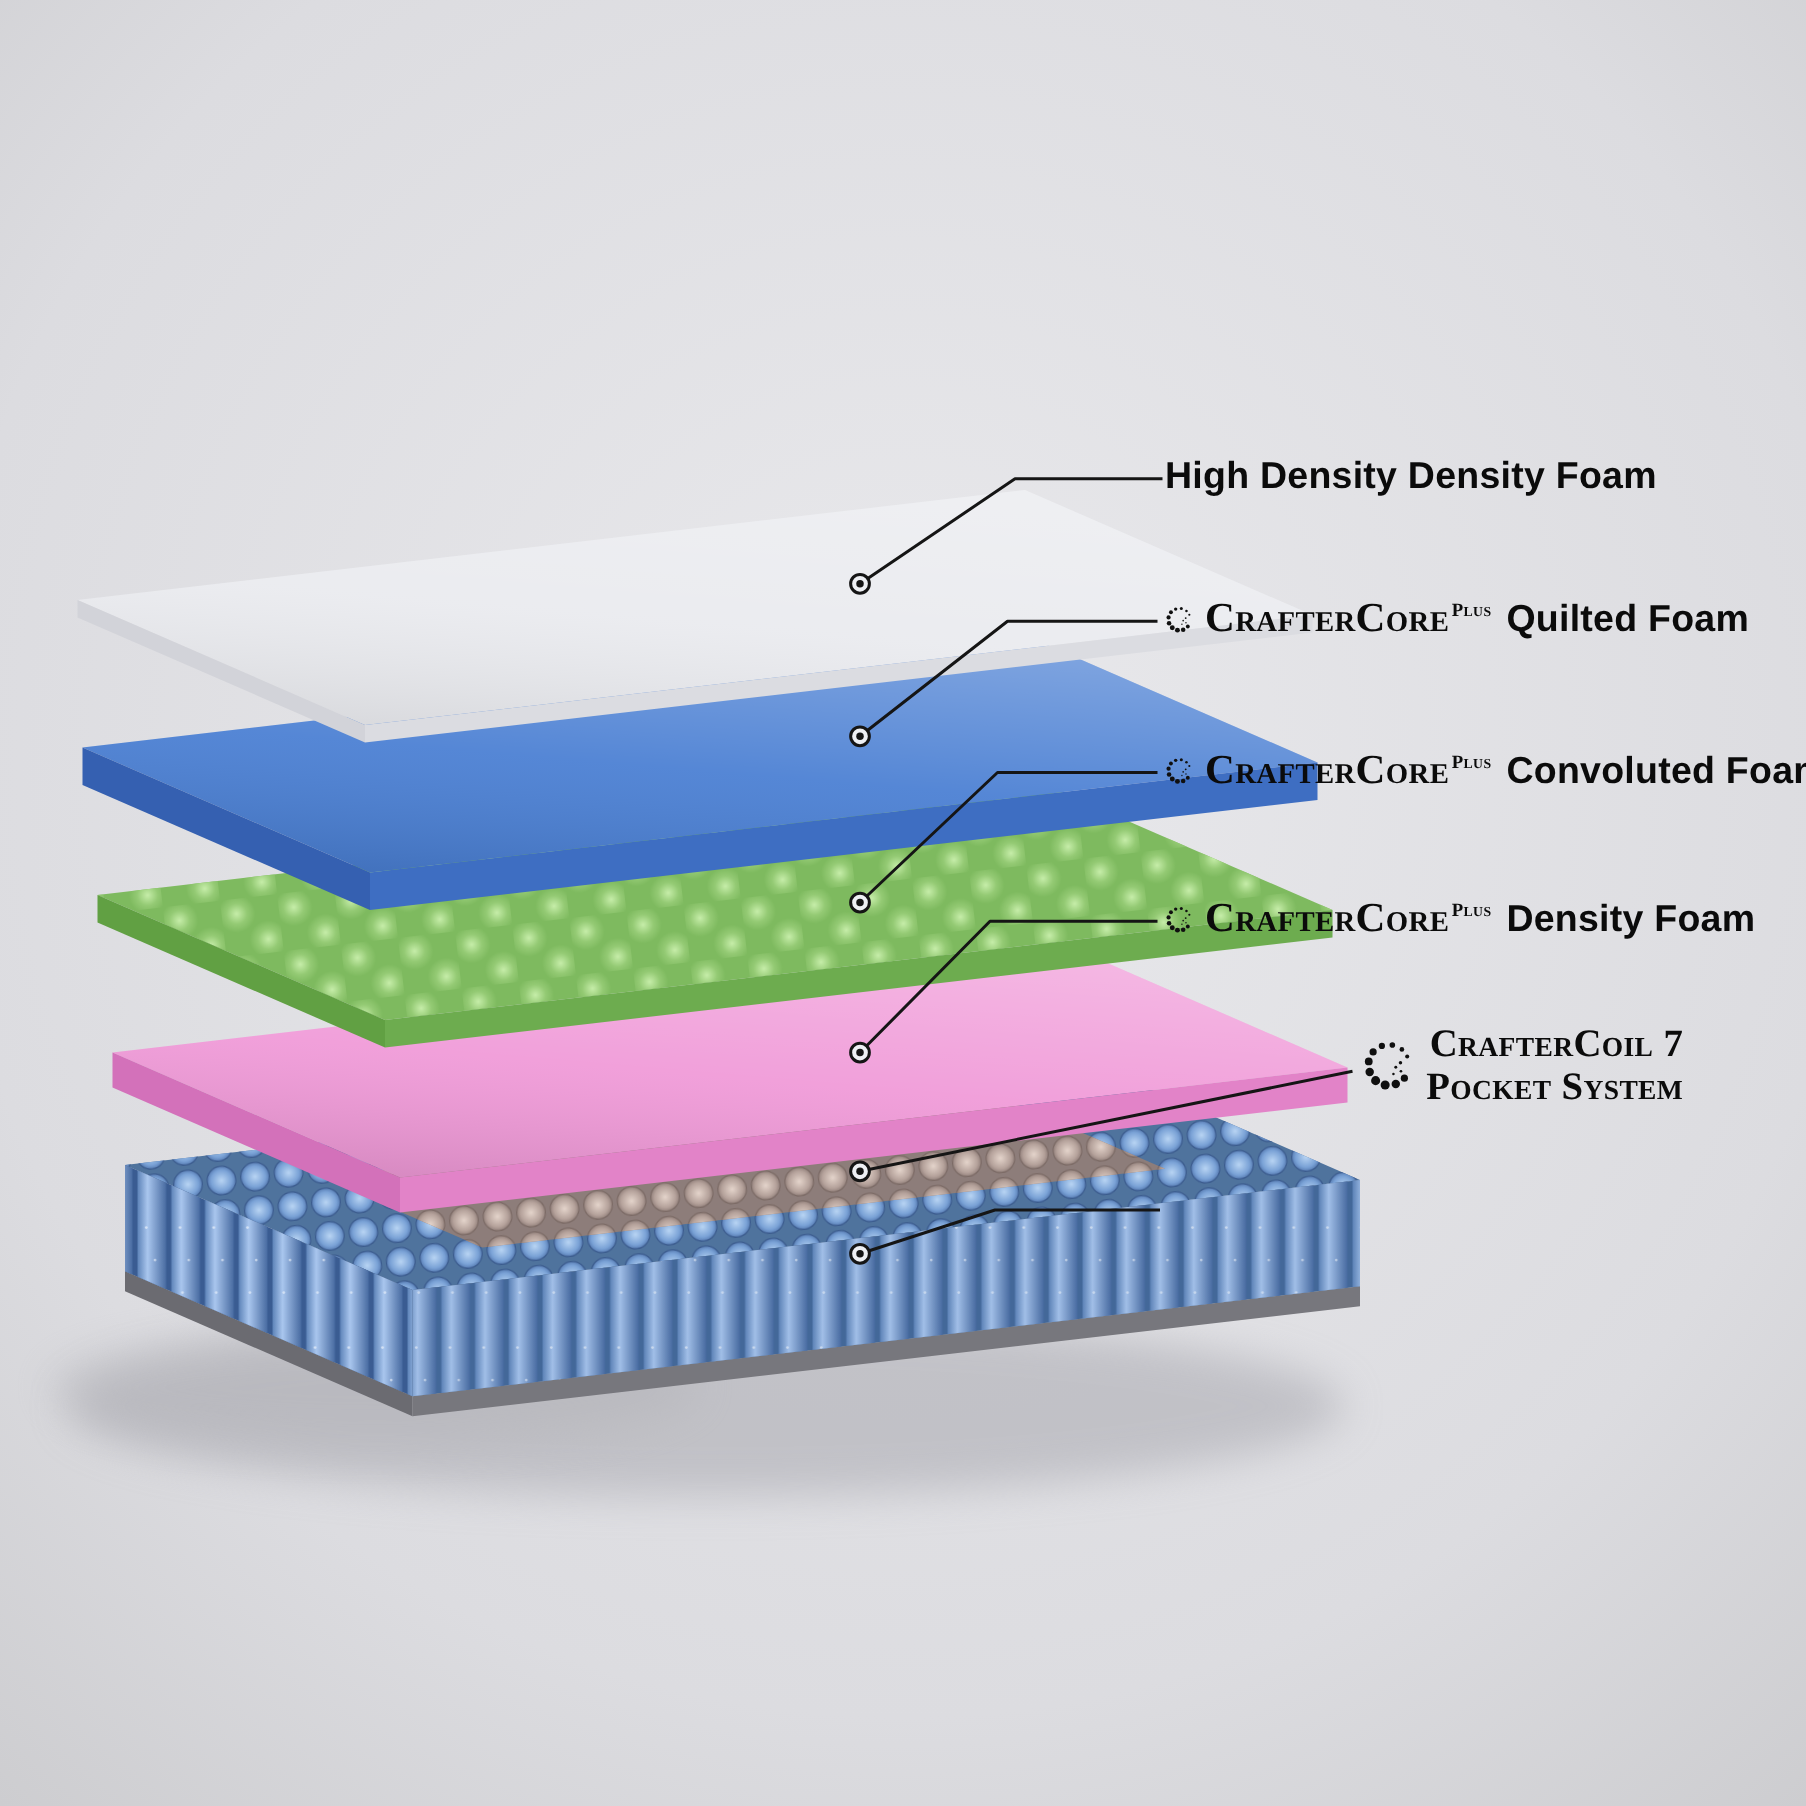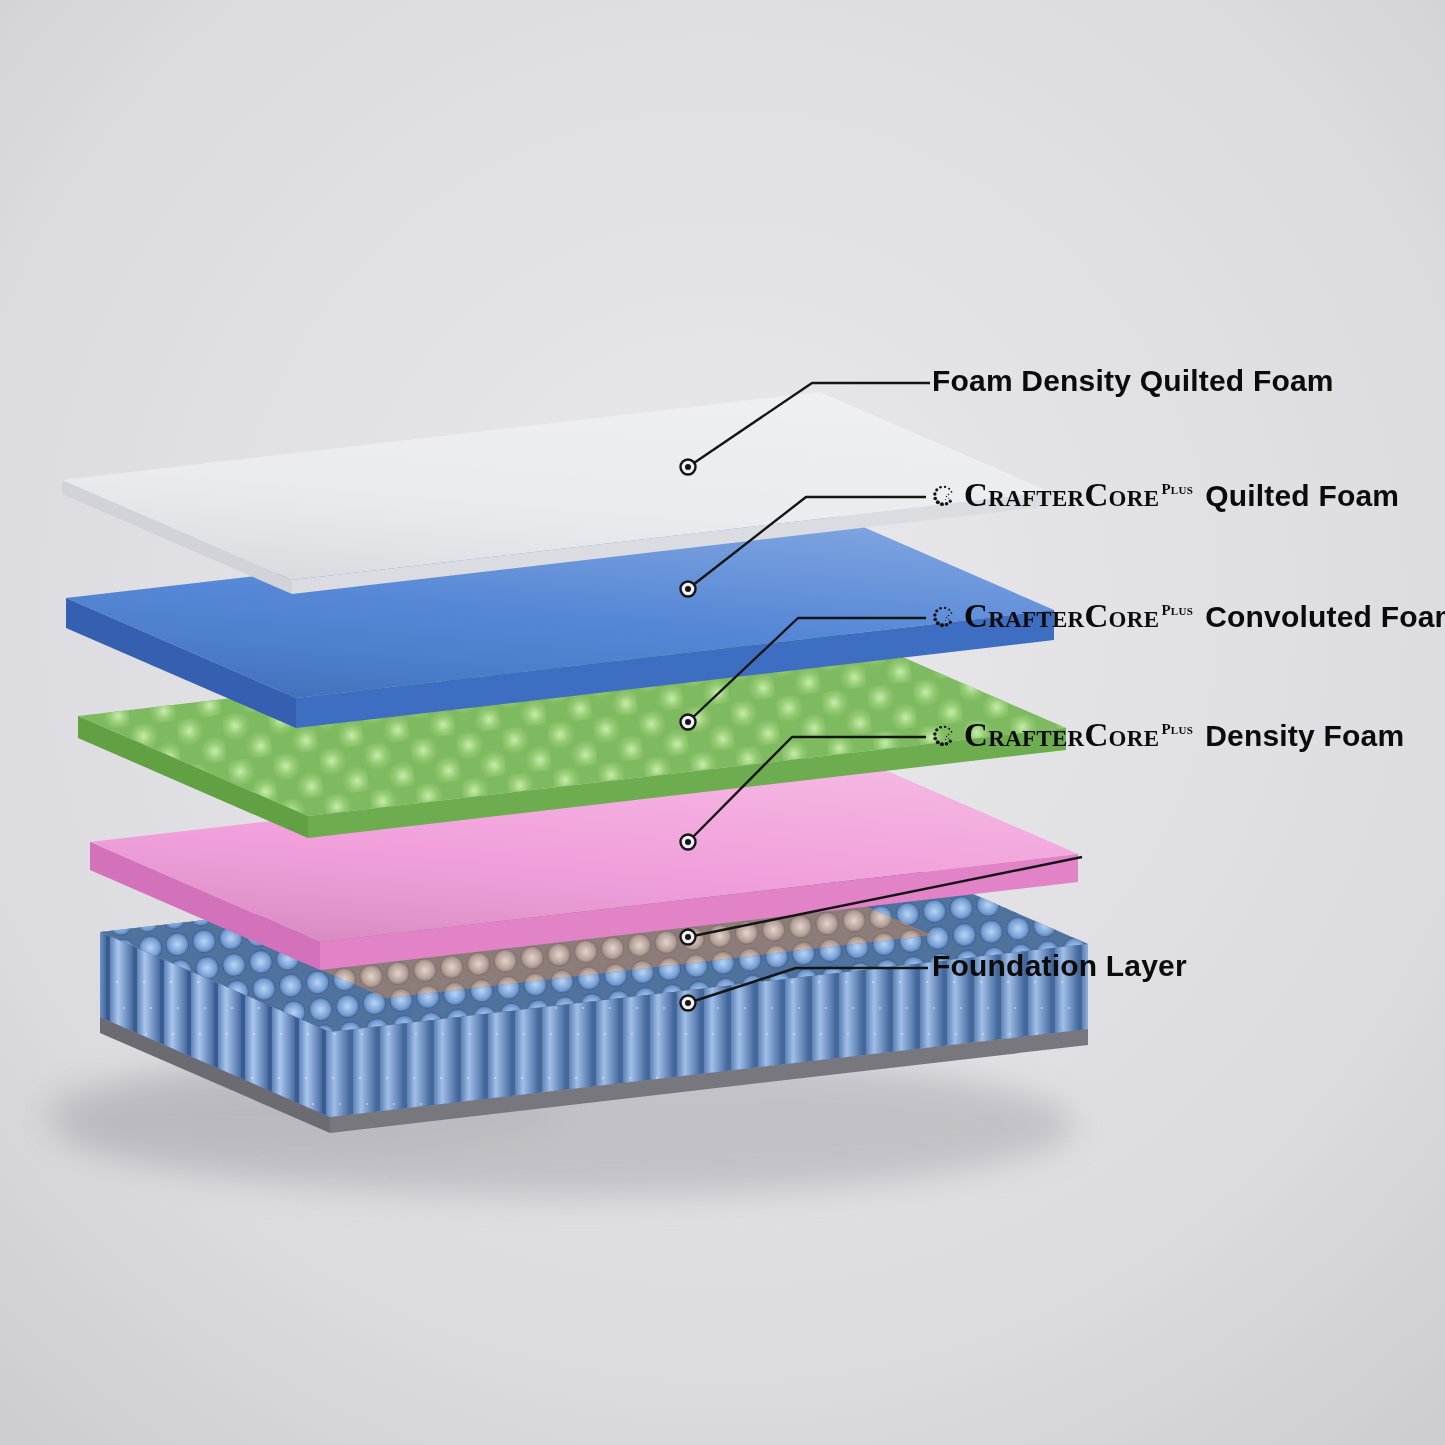--- a/index.html
+++ b/index.html
@@ -183,21 +183,21 @@
           <circle cx="688" cy="937" r="3" fill="#151515"></circle>
       </g>
       <g>
         <circle cx="688" cy="1003" r="7.5" fill="#eef0f4" stroke="#151515" stroke-width="2.4"></circle>
           <circle cx="688" cy="1003" r="3" fill="#151515"></circle>
       </g>
     </g>
   </svg>
 
   <div class="label" style="left:932px;top:364px;">
-    <span class="sans">Foam Density Quilted Foam</span>
+    <span class="sans">High Density Density Foam</span>
   </div>
 
   <div class="label" style="left:930px;top:477px;">
     <svg class="logo" viewBox="0 0 40 40">
         <use href="#dotlogo"></use>
       </svg>
     <span class="brand"><span>CrafterCore</span><span class="sup">Plus</span></span>
     <span class="sans gap">Quilted Foam</span>
   </div>
 
@@ -210,18 +210,24 @@
   </div>
 
   <div class="label" style="left:930px;top:717px;">
     <svg class="logo" viewBox="0 0 40 40">
         <use href="#dotlogo"></use>
       </svg>
     <span class="brand"><span>CrafterCore</span><span class="sup">Plus</span></span>
     <span class="sans gap">Density Foam</span>
   </div>
 
-
-  <div class="label" style="left:932px;top:949px;">
-    <span class="sans">Foundation Layer</span>
-  </div>
+  <div class="label label-coil" style="left:1086px;top:818px;">
+    <svg class="logo" viewBox="0 0 40 40">
+        <use href="#dotlogo"></use>
+      </svg>
+    <span class="coil-lines">
+      <span class="brand">CrafterCoil 7</span>
+      <span class="brand">Pocket System</span>
+    </span>
+  </div>
+
 
 </div>
 
 </body></html>

